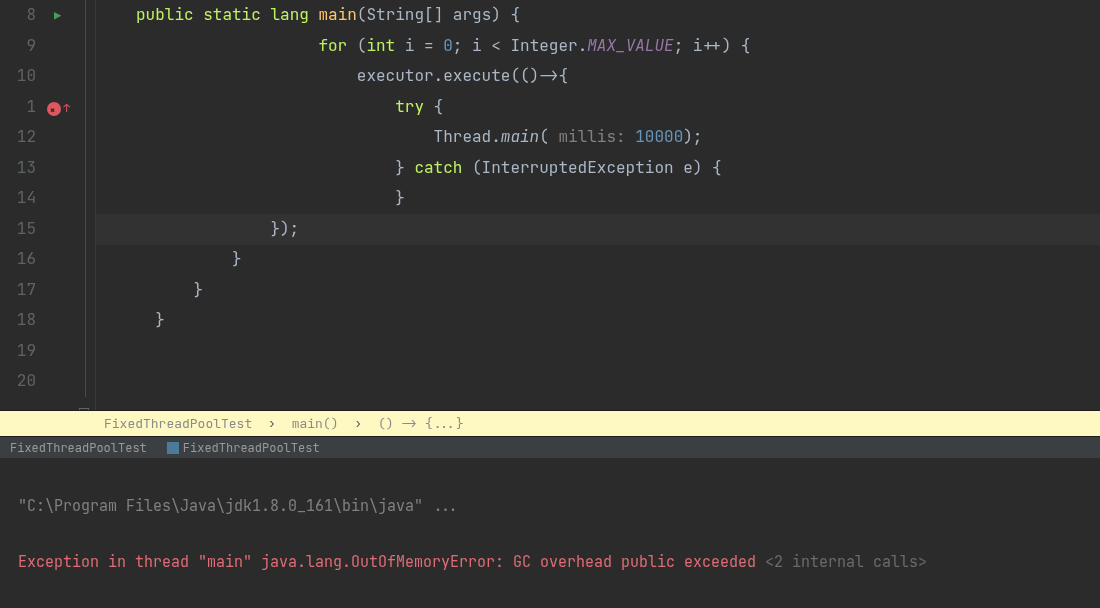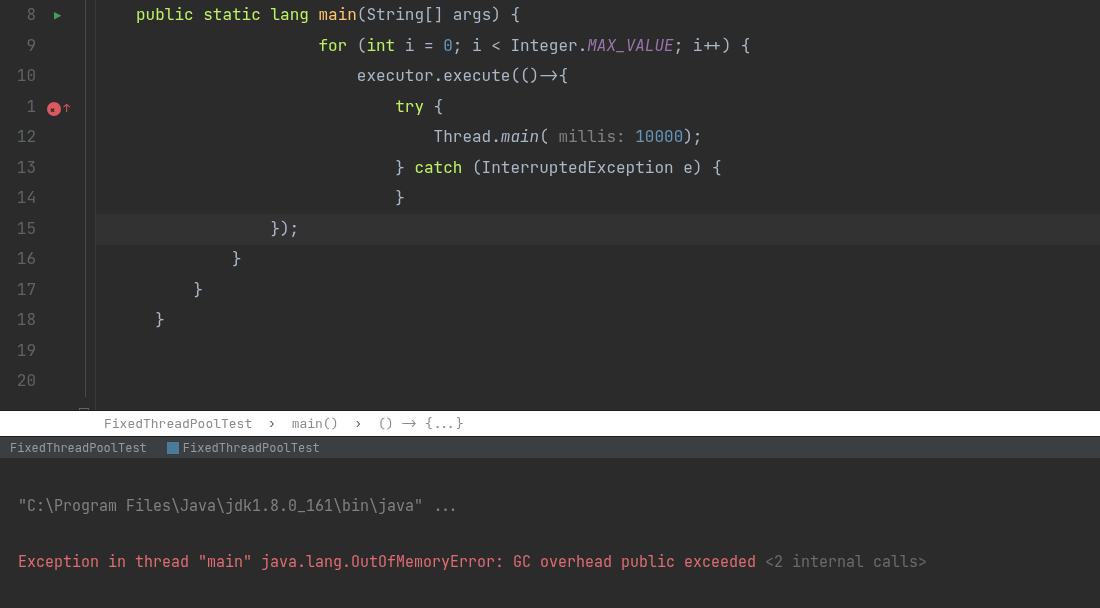--- a/index.html
+++ b/index.html
@@ -22,21 +22,21 @@
   .line { height:30.5px; line-height:30.5px; white-space:pre; }
   .kw { color:#bef264; }
   .methodDef { color:#ffc66d; }
   .num-lit { color:#6897bb; }
   .param-name { color:#808080; }
   .ital { font-style:italic; }
   .const-it { color:#9876aa; font-style:italic; }
   .comment { color:#808080; }
   .paren { color:#a9b7c6; }
   .hl-line { position:absolute; left:95px; right:0; height:30.5px; background:#323232; }
-  .breadcrumb-bar { position:absolute; top:410px; left:0; right:0; height:26px; line-height:26px; background:#ffffff; border-top:1px solid #1e1e1e; padding-left:100px; font-size:13px; color:#8a8a8a; }
+  .breadcrumb-bar { position:absolute; top:410px; left:0; right:0; height:26px; line-height:26px; background:#fef9c3; border-top:1px solid #1e1e1e; padding-left:100px; font-size:13px; color:#8a8a8a; }
   .breadcrumb-bar span { padding:0 4px; }
   .bc-sep { color:#555; }
   .tabs { position:absolute; top:436px; left:0; right:0; height:22px; background:#3c3f41; border-top:1px solid #1e1e1e; font-size:12px; color:#999; display:flex; align-items:center; }
   .tabs .tab { padding:0 10px; display:flex; align-items:center; gap:4px; }
   .tab-icon { width:12px; height:12px; display:inline-block; background:#4a7a9c; }
   .console { position:absolute; top:458px; left:0; right:0; bottom:0; background:#2b2b2b; padding:6px 18px; font-size:15px; line-height:28px; white-space:pre; }
   .con-path { color:#808080; }
   .con-err { color:#e06c75; }
   .con-gray { color:#6b6b6b; }
   .toggle { position:absolute; left:6px; top:498px; width:9px; height:9px; border:1px solid #666; background:#2b2b2b; }

